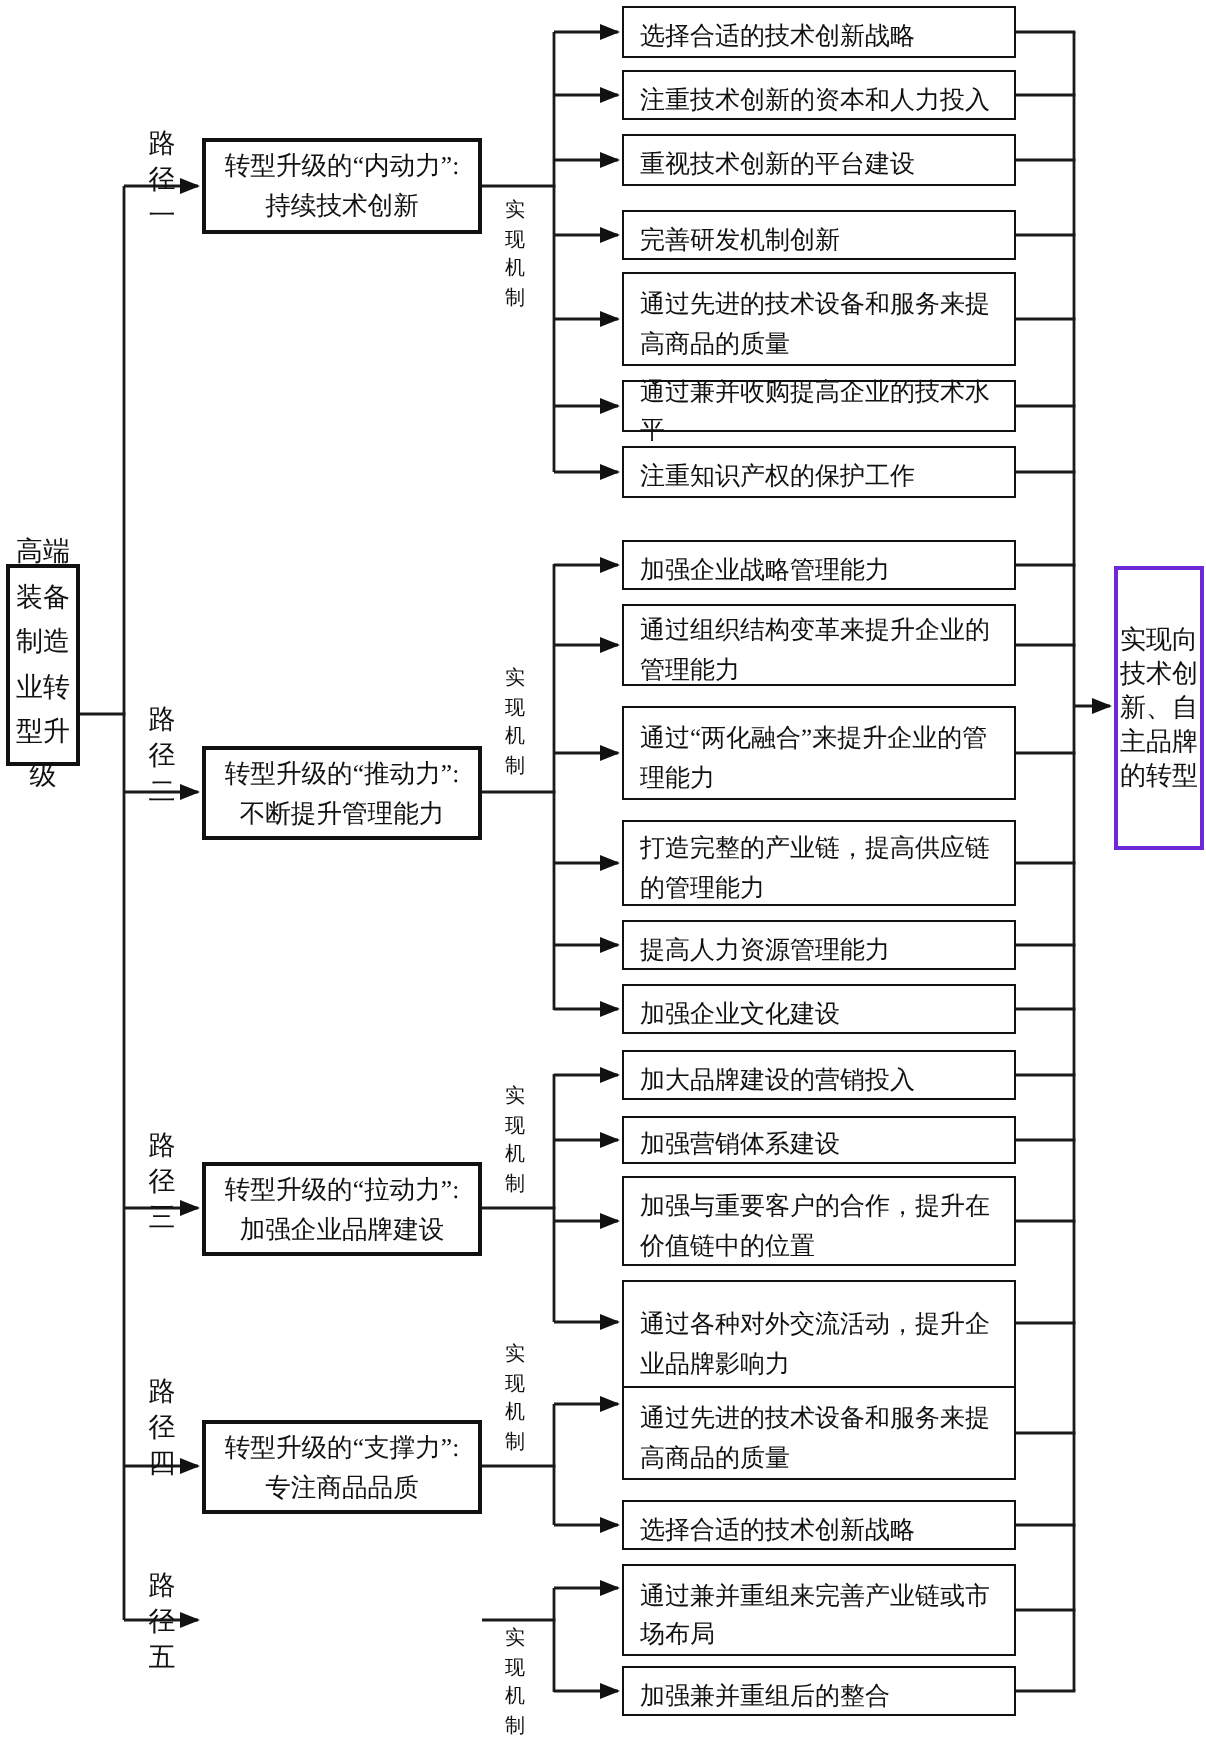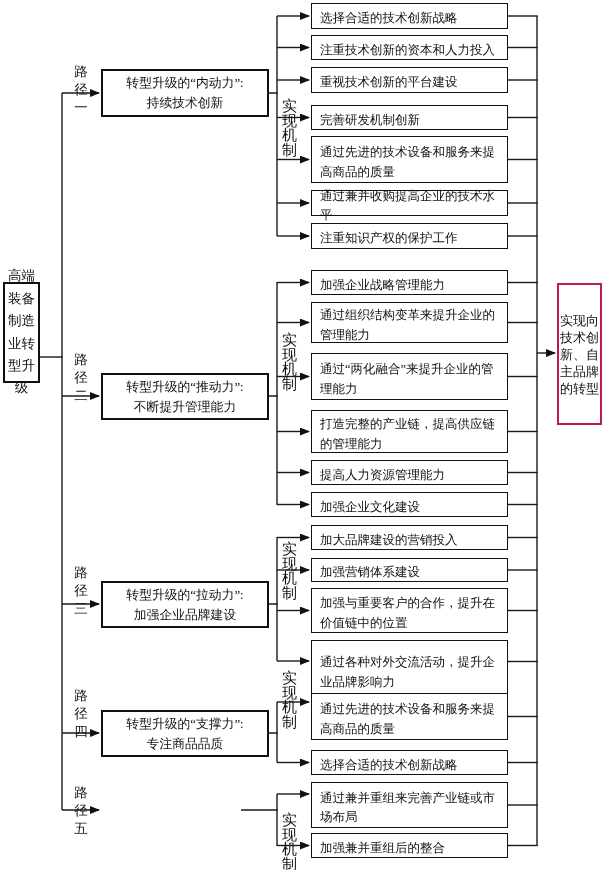--- a/index.html
+++ b/index.html
@@ -17,47 +17,47 @@
     position:absolute;box-sizing:border-box;background:#ffffff;
     display:flex;flex-direction:column;justify-content:center;
   }
   .root{
     left:3px;top:282px;width:37px;height:101px;
     border:2px solid #111;
     font-size:13.5px;line-height:22.4px;text-align:center;
     align-items:center;padding:0 1px;
   }
   .driver{
-    left:101px;width:168px;
+    left:101px;width:140px;
     border:2px solid #111;
     font-size:12.8px;line-height:20px;text-align:center;
   }
   .mech{
     left:311px;width:197px;
     border:1.6px solid #111;
     font-size:12.5px;line-height:19.5px;text-align:left;
     padding:7px 2px 1px 8px;
   }
   .outcome{
     left:557px;top:283px;width:45px;height:142px;
-    border:2px solid #be185d;
+    border:2px solid #6d28d9;
     font-size:13px;line-height:17px;text-align:center;
-    align-items:center;padding:0 1px;
+    align-items:center;padding:0 1px;font-family:Liberation Mono, monospace;
   }
   .vlabel{
     position:absolute;text-align:center;
     display:block;word-break:break-all;
   }
   .pathlabel{
     left:72px;width:18px;
     font-size:13.5px;line-height:18px;margin-top:23px;
   }
   .mechcaption{
     left:250px;width:15px;
-    font-size:15px;line-height:14.6px;margin-left:32px;
+    font-size:10px;line-height:14.6px;
   }
 </style>
 </head>
 <body>
 
 <div class="canvas">
 
   <svg class="wires">
     <defs>
       <marker id="arw" markerUnits="userSpaceOnUse" markerWidth="10" markerHeight="8" refX="9" refY="4" orient="auto">

